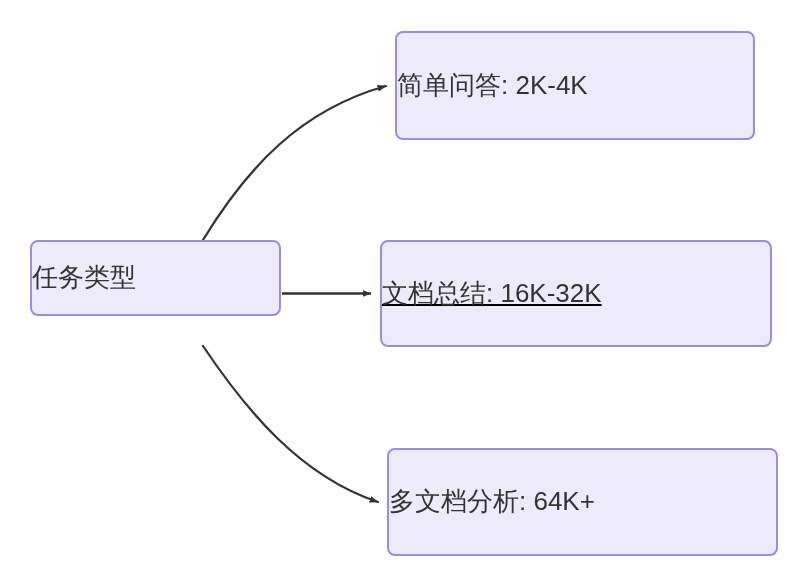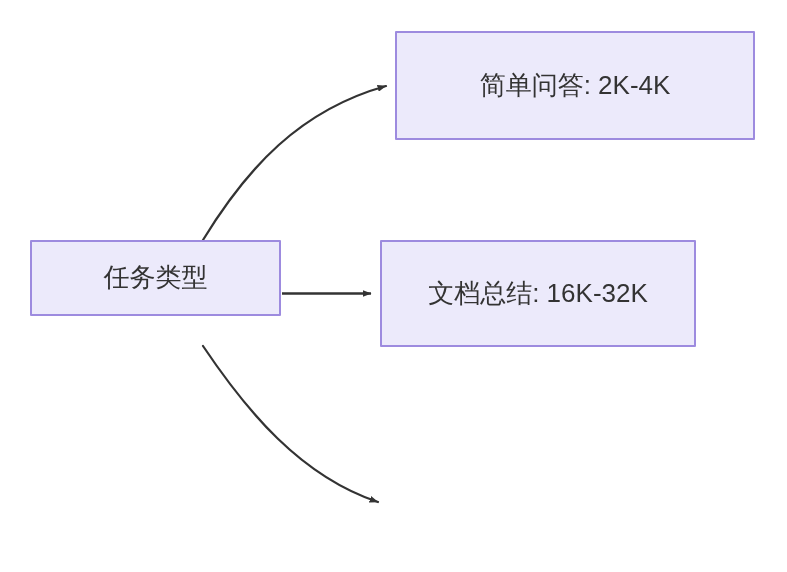--- a/index.html
+++ b/index.html
@@ -21,24 +21,23 @@
     top: 0;
     width: 787px;
     height: 572px;
     pointer-events: none;
   }
   .node {
     position: absolute;
     box-sizing: border-box;
     background: #ECEAFB;
     border: 2px solid #9D8BDF;
-    border-radius: 1px;
+    border-radius: 8px;
     display: flex;
     align-items: center;
-    justify-content: center;
   }
   .node-label {
     color: #333333;
     font-size: 26px;
     line-height: 1.2;
     white-space: nowrap;
     letter-spacing: 0px;
   }
   #node-root {
     left: 30px;
@@ -48,22 +47,23 @@
   }
   #node-simple-qa {
     left: 395px;
     top: 31px;
     width: 360px;
     height: 109px;
   }
   #node-doc-summary {
     left: 380px;
     top: 240px;
-    width: 316px;
+    width: 392px;
     height: 107px;
+    text-decoration: underline;
   }
   #node-multi-doc {
     left: 387px;
     top: 448px;
     width: 391px;
     height: 108px;
   }
 </style>
 </head>
 <body>
@@ -89,14 +89,17 @@
   </div>
 
   <div class="node" id="node-simple-qa">
     <span class="node-label">简单问答: 2K-4K</span>
   </div>
 
   <div class="node" id="node-doc-summary">
     <span class="node-label">文档总结: 16K-32K</span>
   </div>
 
+  <div class="node" id="node-multi-doc">
+    <span class="node-label">多文档分析: 64K+</span>
+  </div>
 
 </div>
 
 </body></html>

